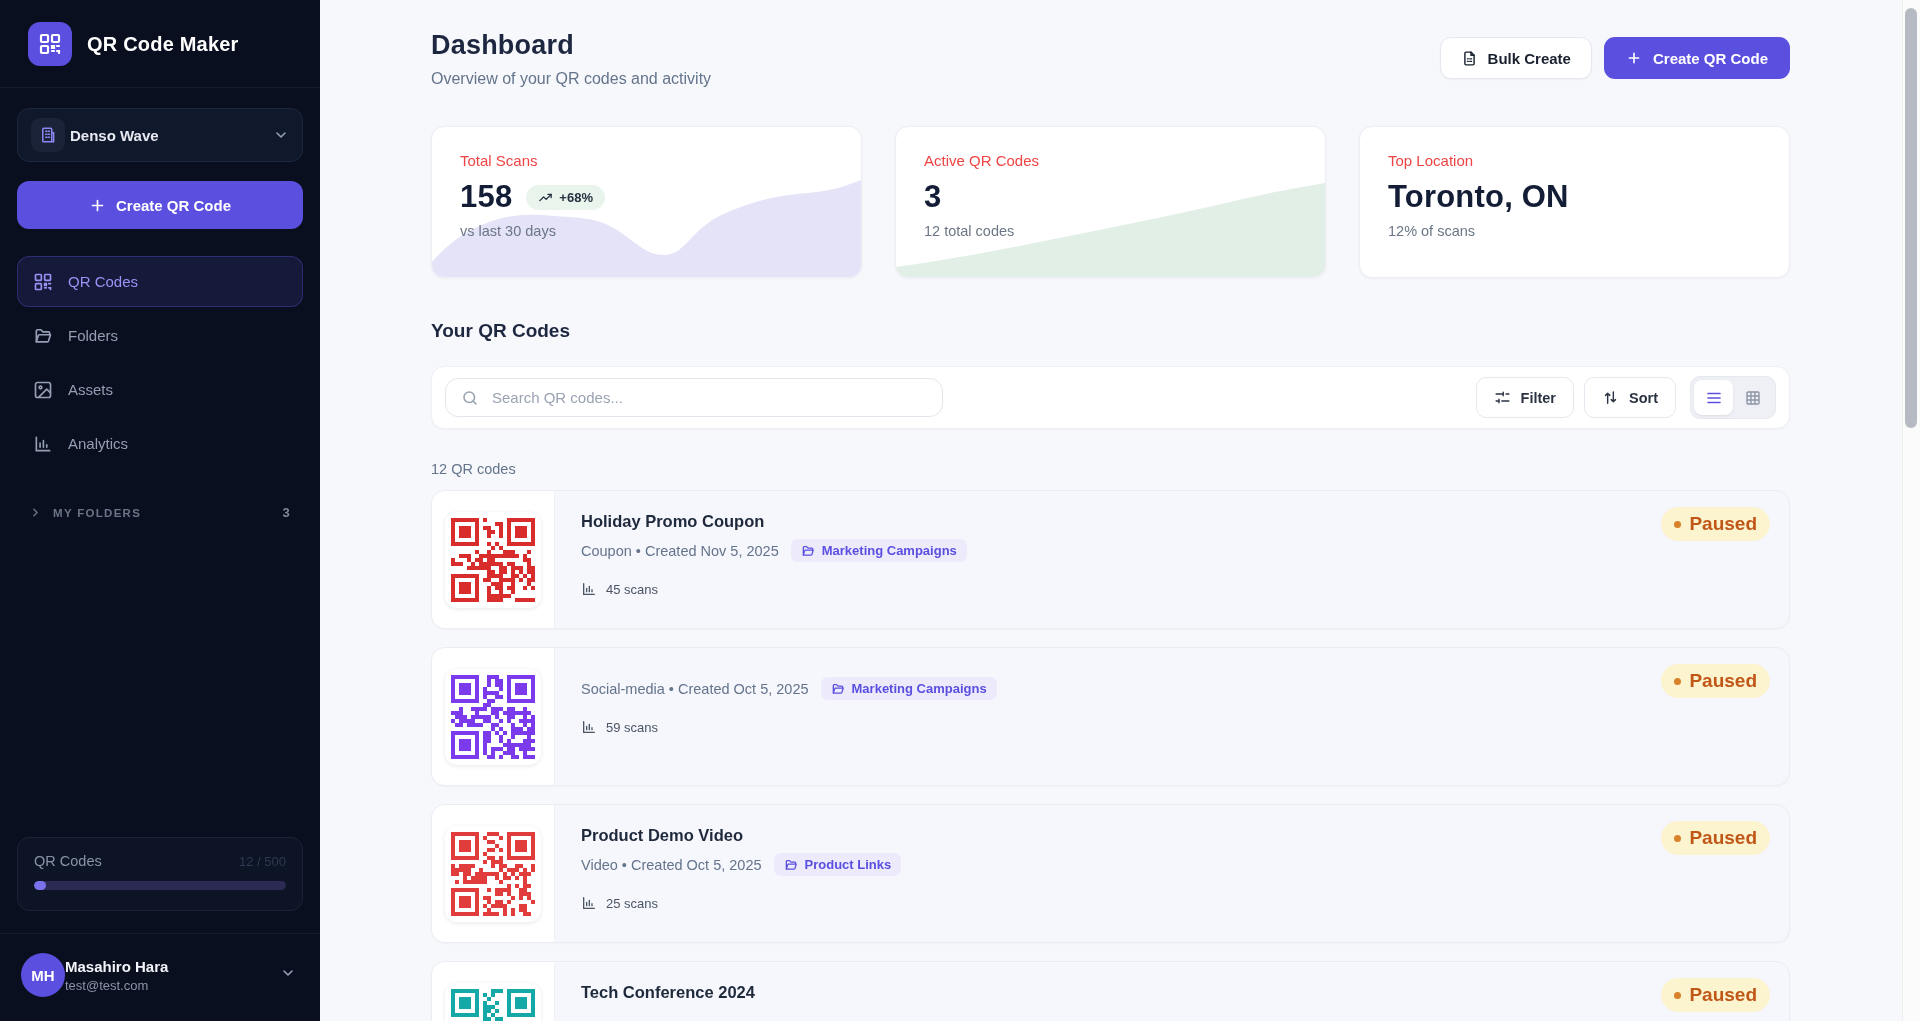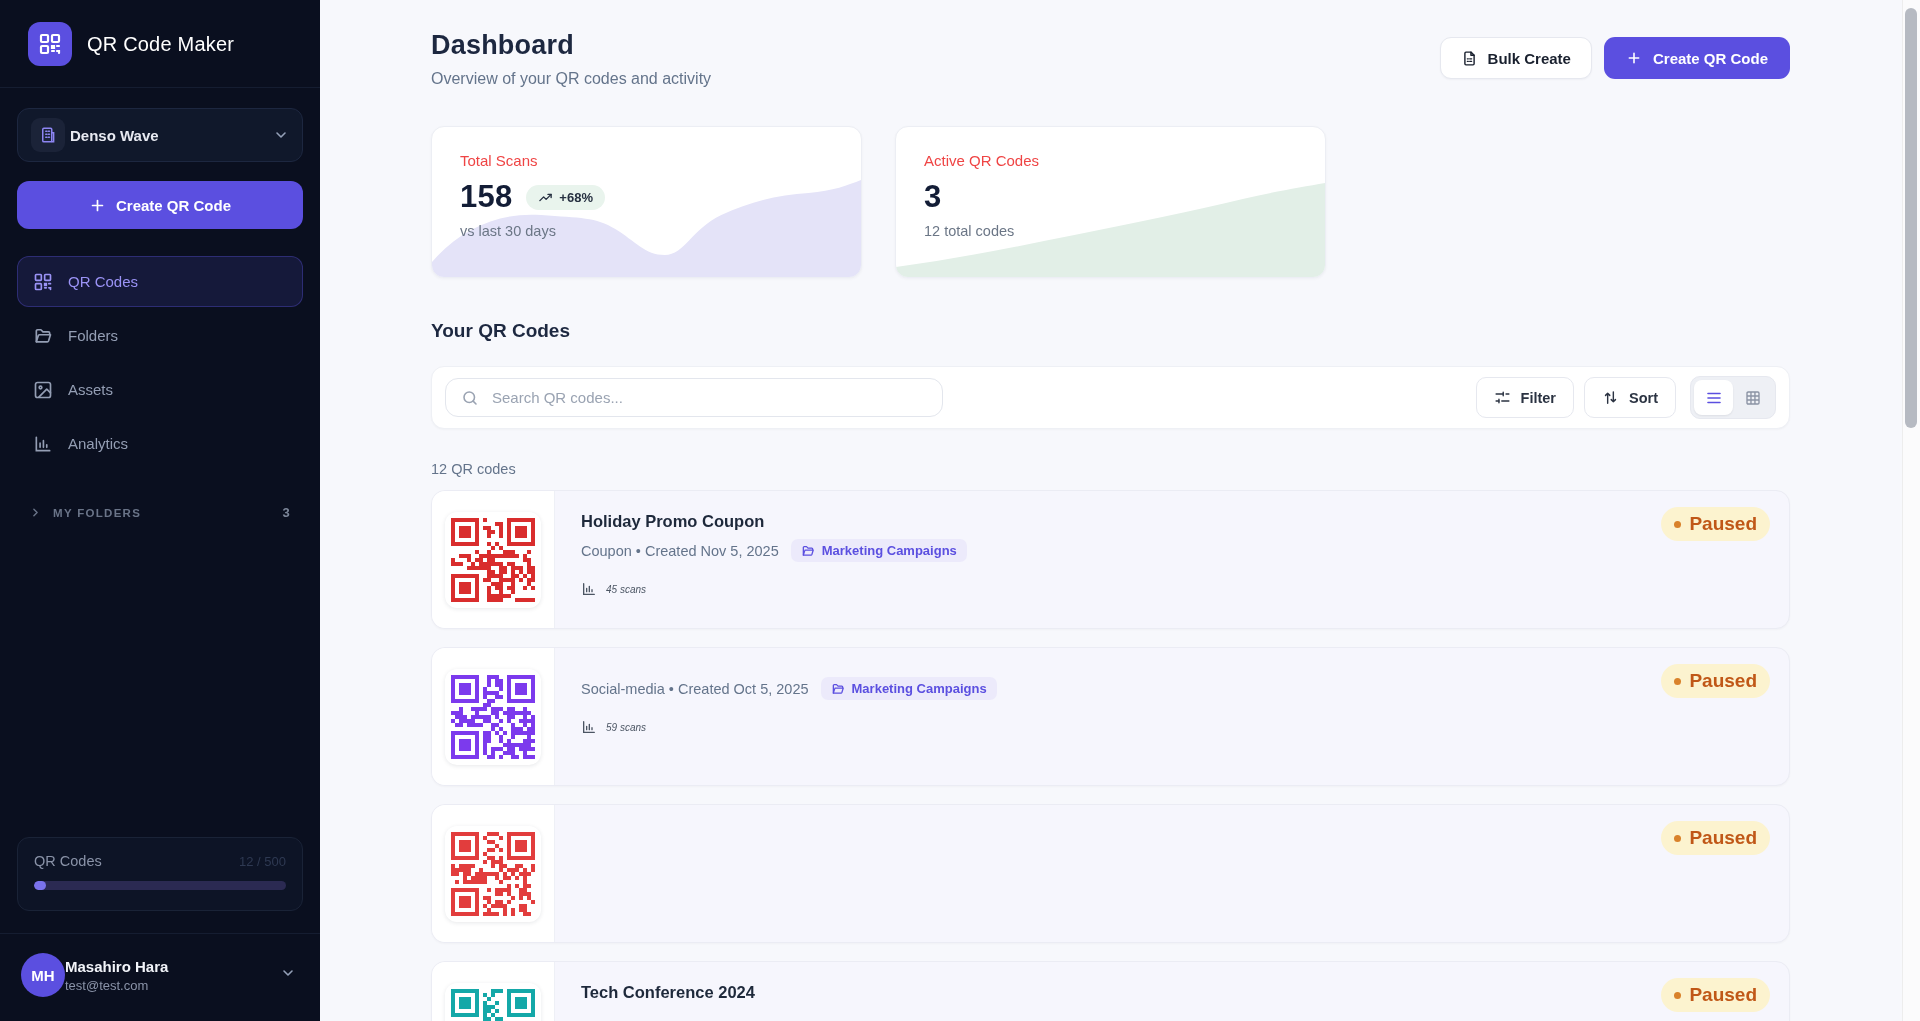--- a/index.html
+++ b/index.html
@@ -3,21 +3,21 @@
 <meta charset="utf-8">
 <style>
   * { margin:0; padding:0; box-sizing:border-box; }
   html,body { width:1920px; height:1021px; overflow:hidden; font-family:"Liberation Sans", sans-serif; }
   .page { display:flex; width:1920px; height:1021px; background:#f7f8fc; position:relative; }
 
   
   .sidebar { width:320px; min-width:320px; height:100%; background:#0a0f1f; display:flex; flex-direction:column; color:#e6e9f2; }
   .logo-row { display:flex; align-items:center; gap:15px; padding:22px 28px 21px 28px; border-bottom:1px solid #151d31; }
   .logo-box { width:44px; height:44px; border-radius:12px; background:#5b4fe0; display:flex; align-items:center; justify-content:center; flex:0 0 auto; }
-  .app-name { font-size:20px; font-weight:400; color:#ffffff; letter-spacing:.2px; }
+  .app-name { font-size:20px; font-weight:700; color:#ffffff; letter-spacing:.2px; }
 
   .org-card { margin:20px 17px 0; background:#10182b; border:1px solid #1d2740; border-radius:12px; padding:9px 13px; display:flex; align-items:center; gap:5px; cursor:pointer; }
   .org-icon-box { width:34px; height:34px; border-radius:9px; background:#1b2338; display:flex; align-items:center; justify-content:center; }
   .org-name { font-size:15px; font-weight:600; color:#e8eaf2; }
   .org-card .chev { margin-left:auto; display:flex; }
 
   .create-btn { margin:19px 17px 0; height:48px; background:#5b4fe0; border-radius:12px; display:flex; align-items:center; justify-content:center; gap:10px; color:#fff; font-size:15px; font-weight:600; cursor:pointer; }
 
   .nav { margin:27px 17px 0; display:flex; flex-direction:column; gap:3px; }
   .nav-item { height:51px; border-radius:12px; padding:0 15px; display:flex; align-items:center; gap:15px; color:#949eb4; font-size:15px; font-weight:500; cursor:pointer; border:1px solid transparent; }
@@ -79,21 +79,21 @@
   .rows { margin-top:13px; display:flex; flex-direction:column; gap:18px; }
   .row { position:relative; height:139px; background:#f6f6fd; border:1px solid #ebecf4; border-radius:14px; display:flex; overflow:hidden; cursor:pointer; box-shadow:0 1px 2px rgba(22,28,45,.03); }
   .row-thumb-col { width:123px; min-width:123px; background:#fff; border-right:1px solid #eeeffh6; border-right:1px solid #eef0f6; display:flex; align-items:center; justify-content:center; }
   .qr-frame { width:96px; height:96px; background:#fff; border-radius:12px; box-shadow:0 1px 4px rgba(22,28,45,.10); display:flex; align-items:center; justify-content:center; }
   .qr-svg { width:84px; height:84px; shape-rendering:crispEdges; }
   .row-body { padding:21px 26px; flex:1; }
   .row-title { font-size:16.5px; font-weight:600; color:#1e293b; }
   .row-meta-line { margin-top:8px; display:flex; align-items:center; gap:12px; }
   .row-meta { font-size:14.5px; color:#64748b; }
   .folder-chip { display:inline-flex; align-items:center; gap:7px; background:#eceafb; border-radius:7px; padding:4px 10px; font-size:13px; font-weight:600; color:#5b4fe0; cursor:pointer; }
-  .row-scans { margin-top:19px; display:flex; align-items:center; gap:9px; font-size:10px; color:#4b5563;font-style:italic; }
+  .row-scans { margin-top:19px; display:flex; align-items:center; gap:9px; font-size:13px; color:#4b5563; }
   .status-badge { position:absolute; top:16px; right:19px; display:inline-flex; align-items:center; gap:8px; background:#fcf3cf; border-radius:999px; padding:6px 13px; font-size:19px; font-weight:700; color:#c05717; }
   .status-dot { width:7px; height:7px; border-radius:50%; background:#d9822b; }
 
   
   .scrollbar-track { position:absolute; right:0; top:0; width:18px; height:100%; background:#fbfbfc; border-left:1px solid #ededed; }
   .scrollbar-thumb { position:absolute; right:3px; top:8px; width:12px; height:420px; border-radius:6px; background:#b6bac2; cursor:pointer; }
 </style>
 </head>
 <body>
 
@@ -252,20 +252,27 @@
         <svg class="spark" viewBox="0 0 433 110" preserveAspectRatio="none">
           <path d="M0,100 C60,92 120,80 180,68 C240,56 300,44 350,32 C380,25 410,20 433,16 L433,110 L0,110 Z" fill="#e2efe7"></path>
         </svg>
         <div class="stat-label">Active QR Codes</div>
         <div class="stat-value-row">
           <span class="stat-value">3</span>
         </div>
         <div class="stat-sub">12 total codes</div>
       </div>
 
+      <div class="stat-card">
+        <div class="stat-label">Top Location</div>
+        <div class="stat-value-row">
+          <span class="stat-value">Toronto, ON</span>
+        </div>
+        <div class="stat-sub">12% of scans</div>
+      </div>
     </div>
 
     <div class="section-title">Your QR Codes</div>
 
     <div class="toolbar">
       <div class="search-wrap">
         <svg width="18" height="18" viewBox="0 0 24 24" fill="none" stroke="#9aa3b2" stroke-width="2.1" stroke-linecap="round">
             <circle cx="11" cy="11" r="7"></circle>
             <path d="M20 20l-3.8-3.8"></path>
           </svg>
@@ -789,20 +796,40 @@
                 <rect x="2" y="2" width="3" height="3" fill="#e23d3d"></rect>
                 <rect x="14" y="0" width="7" height="7" fill="#e23d3d"></rect>
                 <rect x="15" y="1" width="5" height="5" fill="#ffffff"></rect>
                 <rect x="16" y="2" width="3" height="3" fill="#e23d3d"></rect>
                 <rect x="0" y="14" width="7" height="7" fill="#e23d3d"></rect>
                 <rect x="1" y="15" width="5" height="5" fill="#ffffff"></rect>
                 <rect x="2" y="16" width="3" height="3" fill="#e23d3d"></rect>
               </svg>
             </div>
         </div>
+        <div class="row-body">
+          <div class="row-title">Product Demo Video</div>
+          <div class="row-meta-line">
+            <span class="row-meta">Video • Created Oct 5, 2025</span>
+            <span class="folder-chip">
+              <svg width="14" height="14" viewBox="0 0 24 24" fill="none" stroke="#5b4fe0" stroke-width="2.2" stroke-linecap="round" stroke-linejoin="round">
+                  <path d="M4 19V6a1.5 1.5 0 0 1 1.5-1.5h4L12 7h6.5A1.5 1.5 0 0 1 20 8.5v1"></path>
+                  <path d="M4 19l2.3-7.2A1.5 1.5 0 0 1 7.7 10.5H21L18.6 18a1.5 1.5 0 0 1-1.4 1z"></path>
+                </svg>
+              <span>Product Links</span>
+            </span>
+          </div>
+          <div class="row-scans">
+            <svg width="16" height="16" viewBox="0 0 24 24" fill="none" stroke="#4b5563" stroke-width="2" stroke-linecap="round">
+                <path d="M4 4v16h16"></path>
+                <path d="M8.5 16v-5M12.5 16V8M16.5 16v-3"></path>
+              </svg>
+            <span>25 scans</span>
+          </div>
+        </div>
         <div class="status-badge">
           <span class="status-dot"></span>
           <span>Paused</span>
         </div>
       </div>
 
       <div class="row">
         <div class="row-thumb-col">
           <div class="qr-frame">
               <svg class="qr-svg" viewBox="0 0 21 21">

